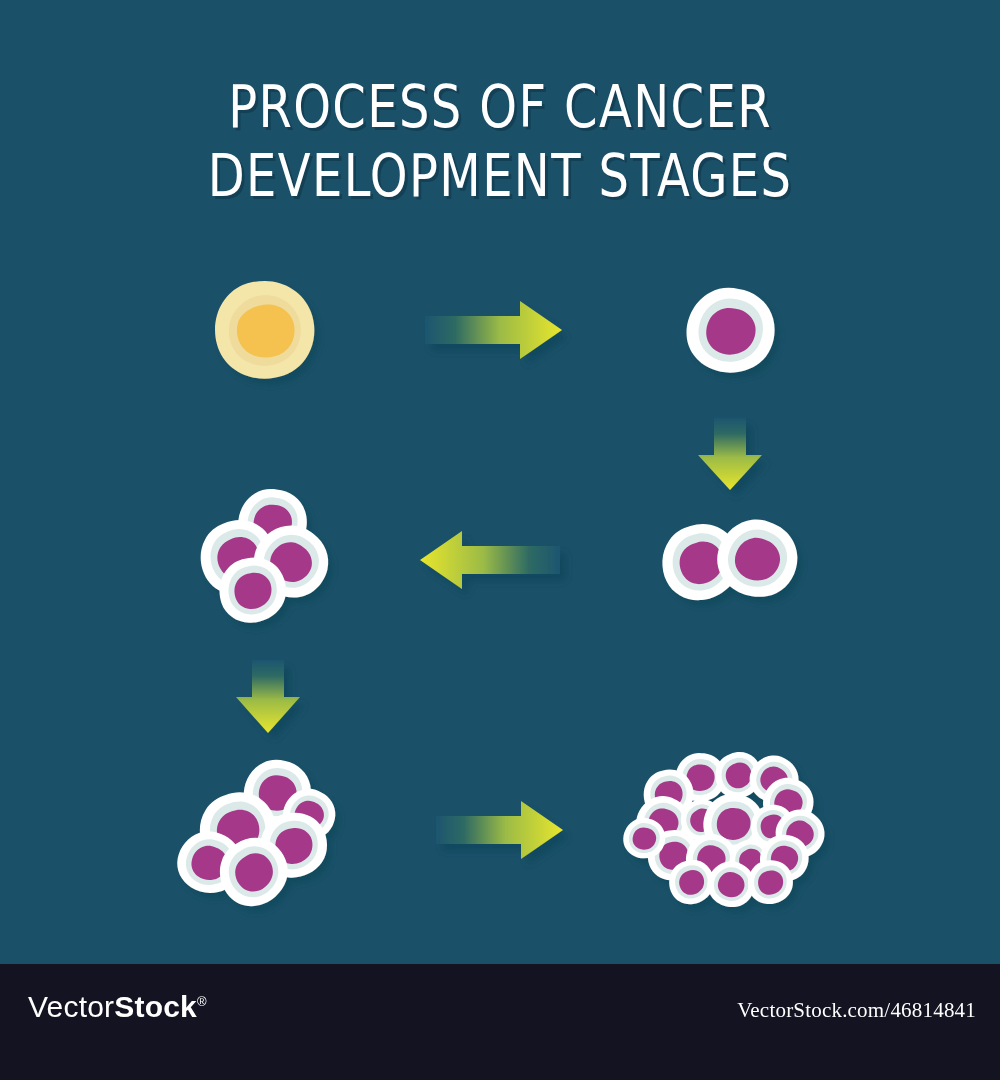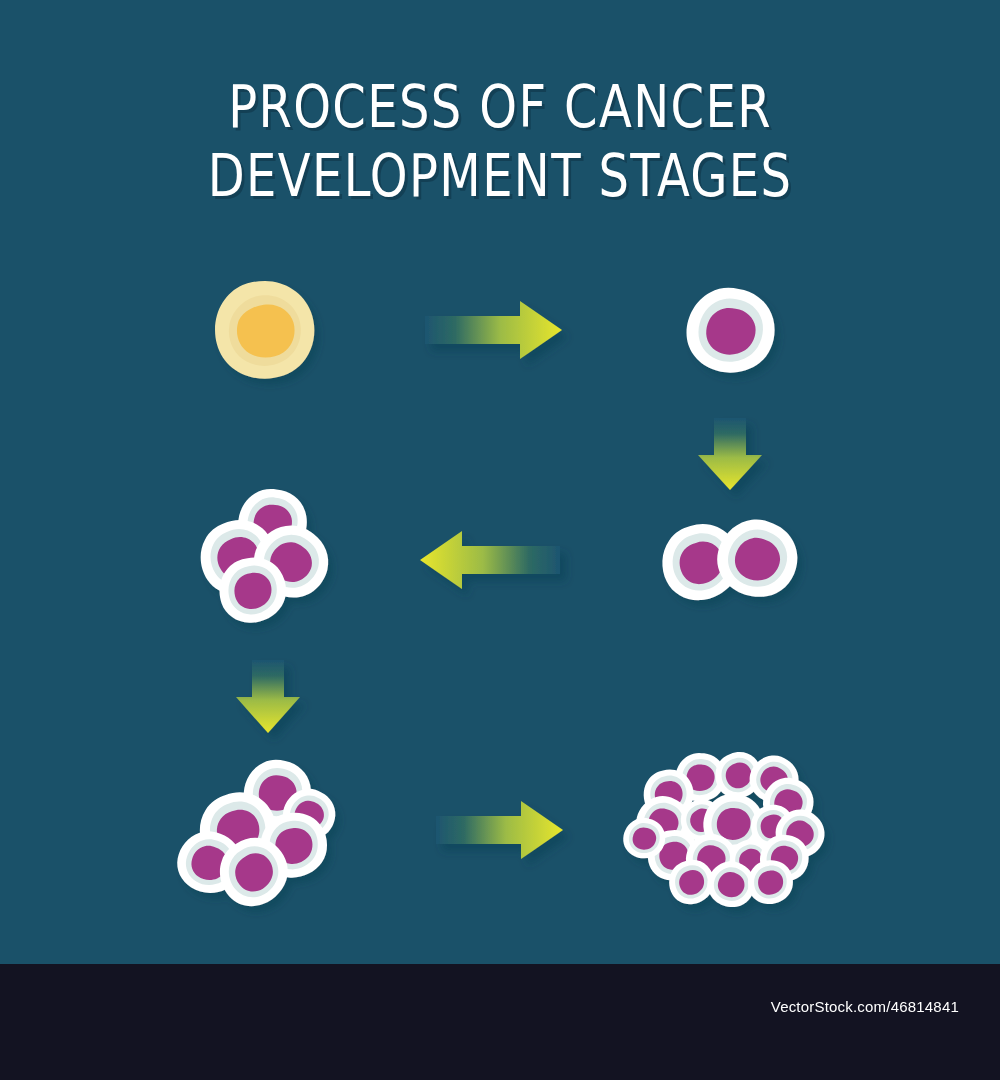--- a/index.html
+++ b/index.html
@@ -70,27 +70,27 @@
     font-size: 30px;
     letter-spacing: 0.2px;
     white-space: nowrap;
     font-family: "Liberation Sans", sans-serif;
   }
   #brand-logo .light { font-weight: 300; }
   #brand-logo .bold  { font-weight: 700; }
   #brand-logo .reg   { font-size: 13px; vertical-align: super; font-weight: 400; }
   #brand-url {
     position: absolute;
-    right: 41px;
+    right: 24px;
     top: 34px;
     color: #ffffff;
-    font-size: 15px;
+    font-size: 21px;
     letter-spacing: 0.2px;
     white-space: nowrap;
-    font-family: Liberation Sans, sans-serif;
+    font-family: Liberation Serif, serif;
   }
 </style>
 </head>
 <body>
 
 <div id="poster">
 
   <div id="title-block">
     <span class="title-line">PROCESS OF CANCER</span>
     <span class="title-line">DEVELOPMENT STAGES</span>
@@ -210,16 +210,19 @@
         <use href="#cancerCell" transform="translate(784,858) scale(0.58) rotate(12)"></use>
         <use href="#cancerCell" transform="translate(691,882) scale(0.54) rotate(-18)"></use>
         <use href="#cancerCell" transform="translate(731,884) scale(0.56) rotate(30)"></use>
         <use href="#cancerCell" transform="translate(770,882) scale(0.54) rotate(-6)"></use>
         <use href="#cancerCell" transform="translate(644,838) scale(0.50) rotate(15)"></use>
       </g>
     </svg>
   </div>
 
   <div id="footer-bar">
+    <div id="brand-logo">
+      <span class="light">Vector</span><span class="bold">Stock</span><span class="reg">®</span>
+    </div>
     <div id="brand-url">VectorStock.com/46814841</div>
   </div>
 
 </div>
 
 </body></html>

